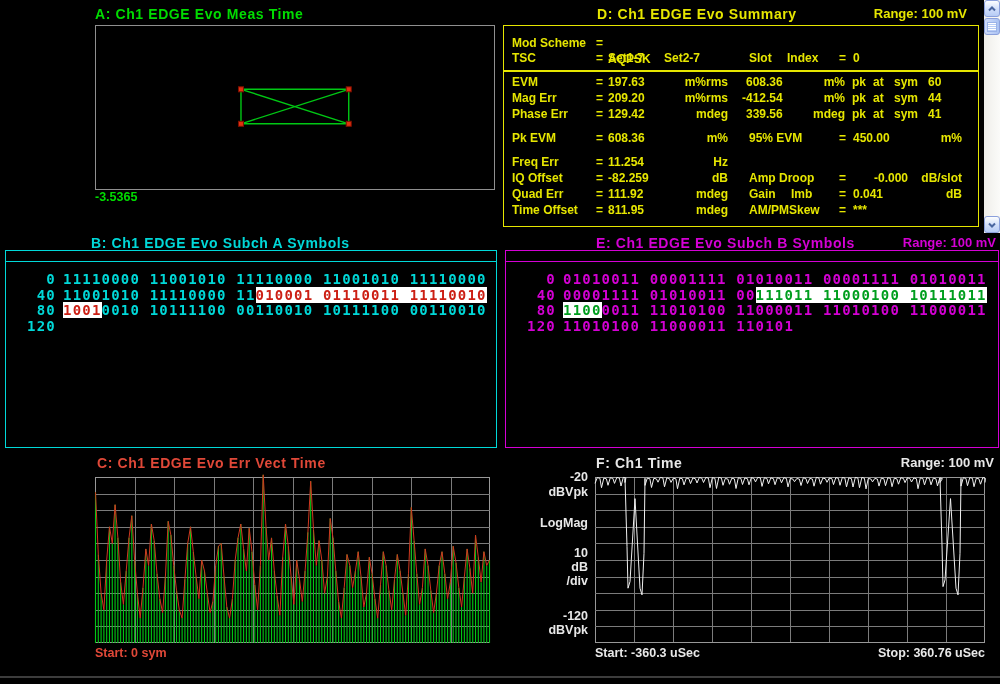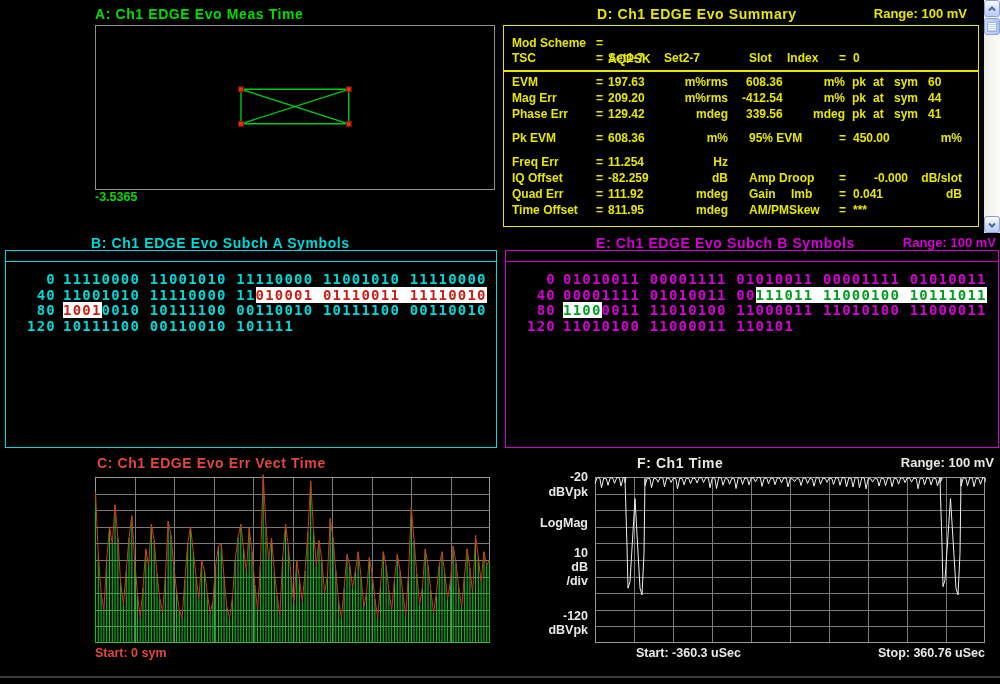--- a/index.html
+++ b/index.html
@@ -5,21 +5,21 @@
   html,body{margin:0;padding:0;background:#1a1a1a;}
   .screen{position:relative;width:1000px;height:684px;background:#000;overflow:hidden;
           font-family:"Liberation Sans",sans-serif;font-weight:bold;padding-left:23px;}
   .abs{position:absolute;}
   .ptitle{font-size:14px;letter-spacing:0.6px;white-space:nowrap;}
   .prange{font-size:13px;white-space:nowrap;}
   .axlab{font-size:12.5px;text-align:right;white-space:nowrap;}
   .xlab{font-size:12.5px;white-space:nowrap;}
   
   .green{color:var(--green);} .yellow{color:var(--yellow);} .cyan{color:var(--cyan);}
-  .magenta{color:var(--magenta);} .red{color:var(--red);} .white{color:var(--white);margin-left:41px;}
+  .magenta{color:var(--magenta);} .red{color:var(--red);} .white{color:var(--white);}
   .plotbox{border:1px solid #8f8f8f;background:#000;}
   .sumbox{border:1px solid var(--yellow);background:#000;}
   .sumsep{position:absolute;left:0;top:44px;width:100%;height:2px;background:var(--yellow);}
   .dcell{position:absolute;font-size:12px;color:var(--yellow);white-space:pre;height:14px;}
   .symbox{background:#000;}
   .symbox.b{border:1px solid var(--cyan);} .symbox.e{border:1px solid var(--magenta);}
   .symtopline{position:absolute;left:0;top:10px;width:100%;height:1px;}
   .symbox.b .symtopline{background:var(--cyan);} .symbox.e .symtopline{background:var(--magenta);}
   .symline{position:absolute;left:0;width:100%;height:15px;
            font-family:"DejaVu Sans Mono",monospace;font-size:14px;font-weight:bold;letter-spacing:1.2px;white-space:pre;}
@@ -171,21 +171,21 @@
   </div>
 
   <div class="abs" style="left:0;top:232px;width:500px;height:218px;">
     <span class="abs ptitle cyan" style="left:84px;top:3px;margin-left:7px;">B: Ch1 EDGE Evo Subch A Symbols</span>
 
     <div class="abs symbox b" id="symbox-b" style="left:5px;top:18px;width:490px;height:196px;">
       <div class="symtopline"></div>
     <div class="symline" style="top: 20px;"><span class="symlabel">0</span><span class="symbits"><span>11110000 11001010 11110000 11001010 11110000</span></span></div>
         <div class="symline" style="top: 35.5px;"><span class="symlabel">40</span><span class="symbits"><span>11001010 11110000 11</span><span class="hl-b">010001 01110011 11110010</span></span></div>
         <div class="symline" style="top: 51px;"><span class="symlabel">80</span><span class="symbits"><span class="hl-b">1001</span><span>0010 10111100 00110010 10111100 00110010</span></span></div>
-        <div class="symline" style="top: 66.5px;"><span class="symlabel">120</span><span class="symbits"><span>10111100 00110010 101111</span></span></div>
+        <div class="symline" style="top: 66.5px;"><span class="symlabel">120</span></div>
       </div>
   </div>
 
   <div class="abs" style="left:500px;top:232px;width:500px;height:218px;">
     <span class="abs ptitle magenta" style="left:96px;top:3px;">E: Ch1 EDGE Evo Subch B Symbols</span>
     <span class="abs prange magenta" style="right:4px;top:3px;">Range: 100 mV</span>
     <div class="abs symbox e" id="symbox-e" style="left:5px;top:18px;width:492px;height:196px;">
       <div class="symtopline"></div>
     <div class="symline" style="top: 20px;"><span class="symlabel">0</span><span class="symbits"><span>01010011 00001111 01010011 00001111 01010011</span></span></div>
         <div class="symline" style="top: 35.5px;"><span class="symlabel">40</span><span class="symbits"><span>00001111 01010011 00</span><span class="hl-e">111011 11000100 10111011</span></span></div>

